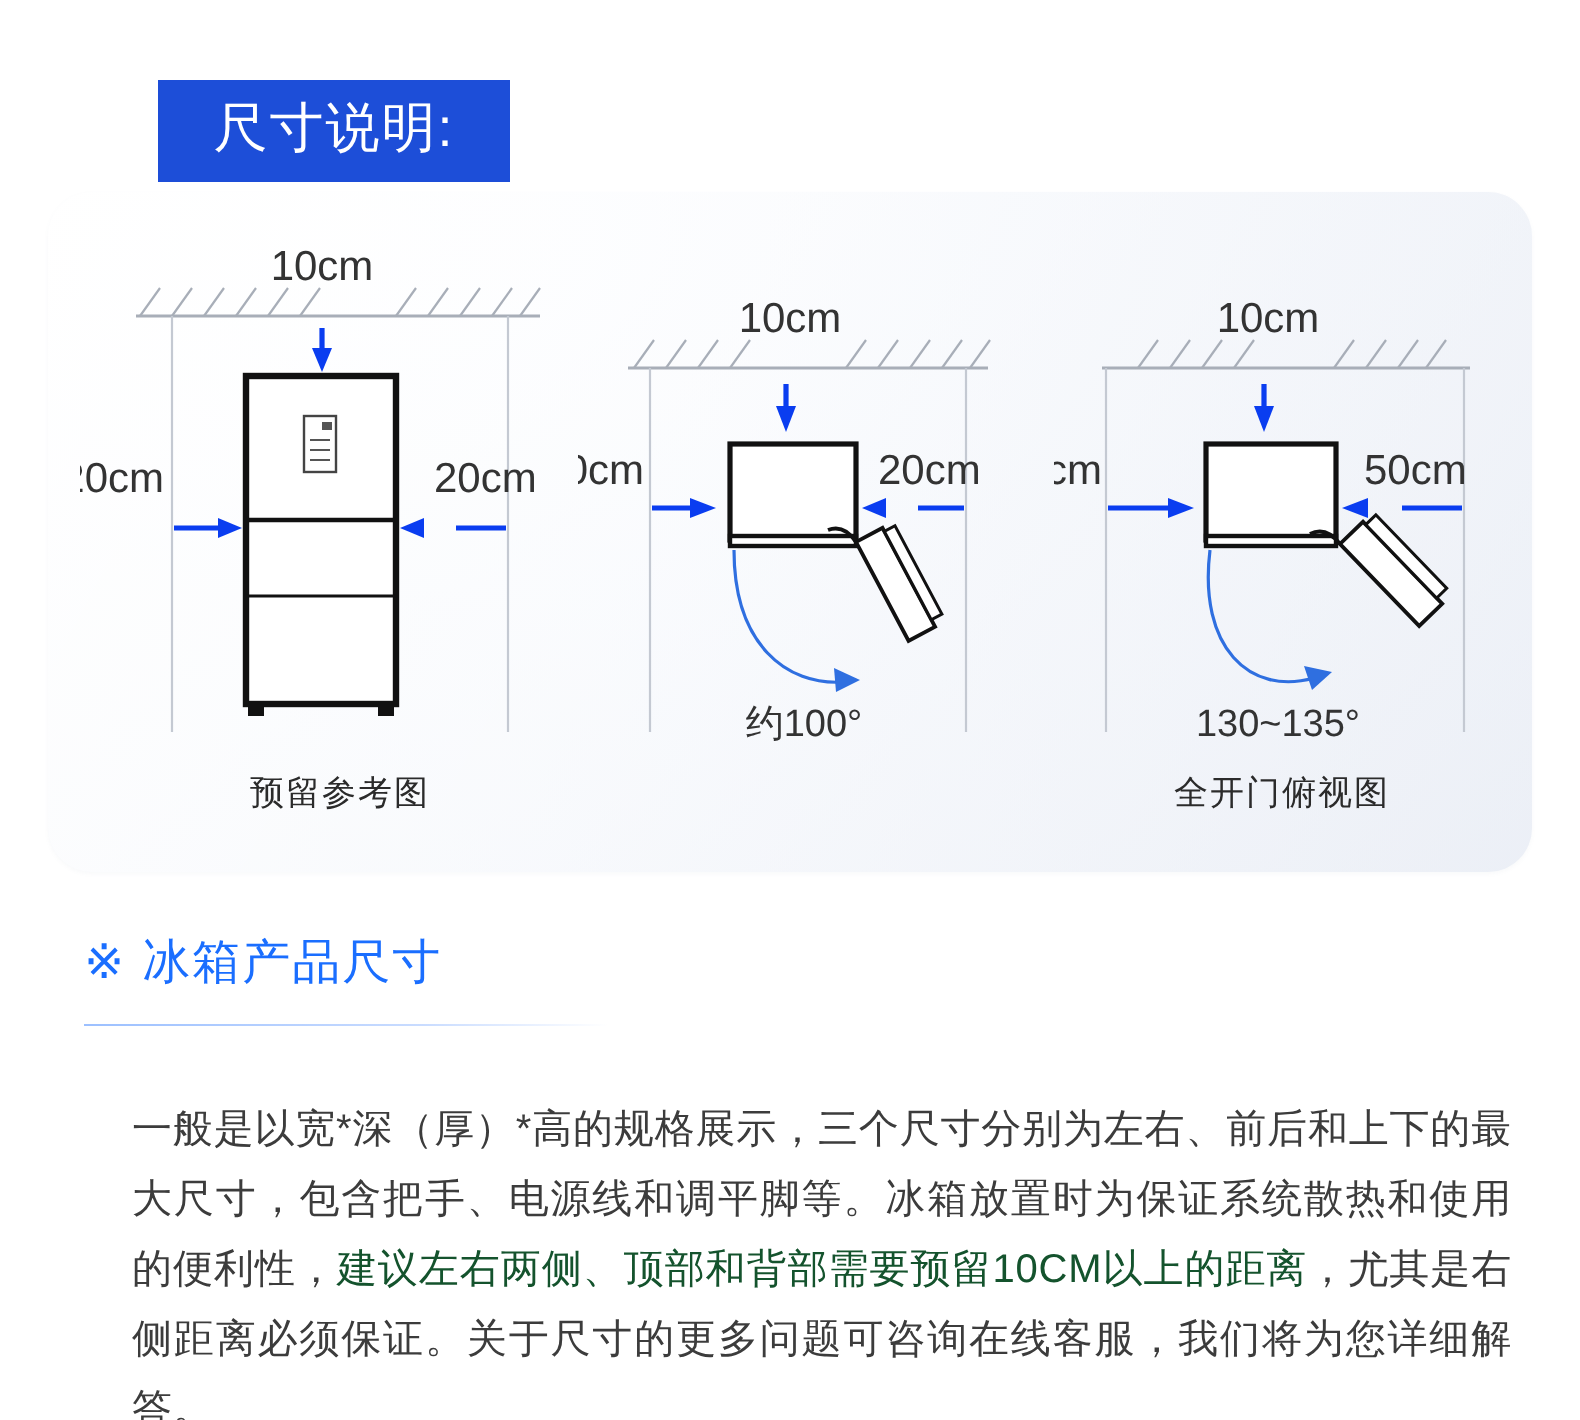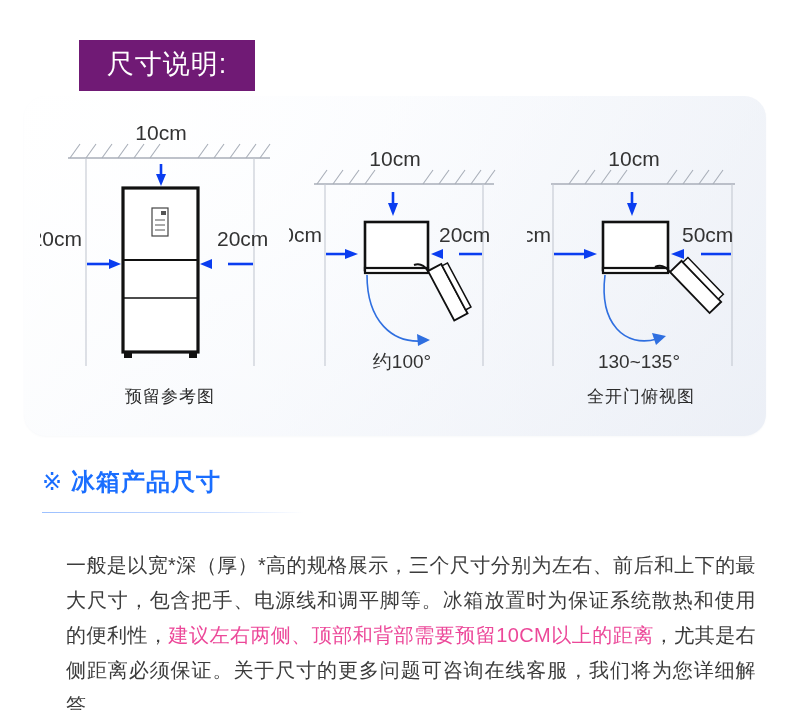--- a/index.html
+++ b/index.html
@@ -8,21 +8,21 @@
     background:#ffffff;
     font-family:"Liberation Sans","DejaVu Sans",sans-serif;
     position:relative;overflow:hidden;
     -webkit-font-smoothing:antialiased;
   }
   .root{position:absolute;left:0;top:0;width:790px;height:710px;}
 
   
   .title-badge{
     position:absolute;left:79px;top:40px;width:176px;height:51px;
-    background:#701a75;
+    background:#1d4ed8;
     display:flex;align-items:center;justify-content:center;
     box-sizing:border-box;
   }
   .title-badge-text{
     color:#ffffff;font-size:27px;letter-spacing:1px;line-height:1;
     font-family:"Liberation Sans","DejaVu Sans",sans-serif;
     padding-bottom:2px;
   }
 
   
@@ -50,36 +50,36 @@
     white-space:nowrap;
   }
 
   
   .sec-head{
     position:absolute;left:42px;top:470px;
     display:flex;align-items:center;gap:9px;
   }
   .sec-mark{font-size:24px;color:#1a6eff;line-height:1;}
   .sec-title{
-    font-size:24px;color:#1a6eff;font-weight:bold;letter-spacing:1px;line-height:1;
+    font-size:24px;color:#1a6eff;font-weight:normal;letter-spacing:1px;line-height:1;
     font-family:"Liberation Sans","DejaVu Sans",sans-serif;
   }
   .sec-rule{
     position:absolute;left:42px;top:512px;width:262px;height:1px;
     background:linear-gradient(90deg,#9cc0ff 0%, #c9dcff 65%, rgba(201,220,255,0) 100%);
   }
 
   
   .body-copy{
     position:absolute;left:66px;top:528px;width:690px;
     font-size:20px;line-height:35px;color:#3c3c3c;letter-spacing:0.4px;
     font-family:"Liberation Sans","DejaVu Sans",sans-serif;
     text-align:justify;
   }
-  .body-copy .hl{color:#ec4899;}
+  .body-copy .hl{color:#14532d;}
   .dimtxt{fill:#333333;font-size:21px;font-family:"Liberation Sans","DejaVu Sans",sans-serif;}
   .angtxt{fill:#333333;font-size:19px;font-family:"Liberation Sans","DejaVu Sans",sans-serif;}
   .swing{stroke:#2f6fe0;fill:none;stroke-width:1.6;}
 </style>
 </head>
 <body>
 
 <div class="root">
 
   <div class="title-badge">

